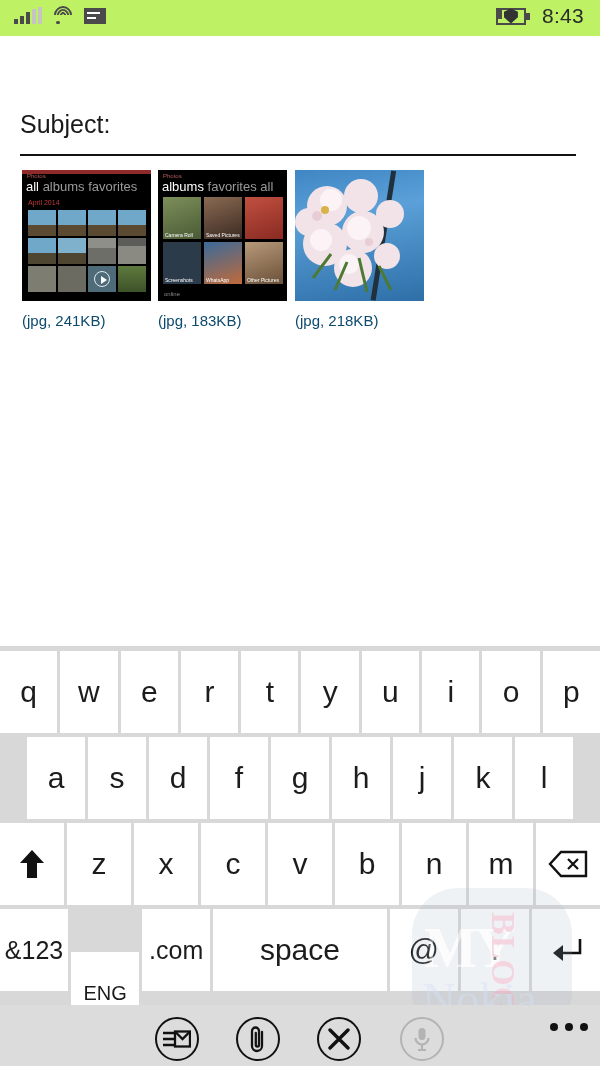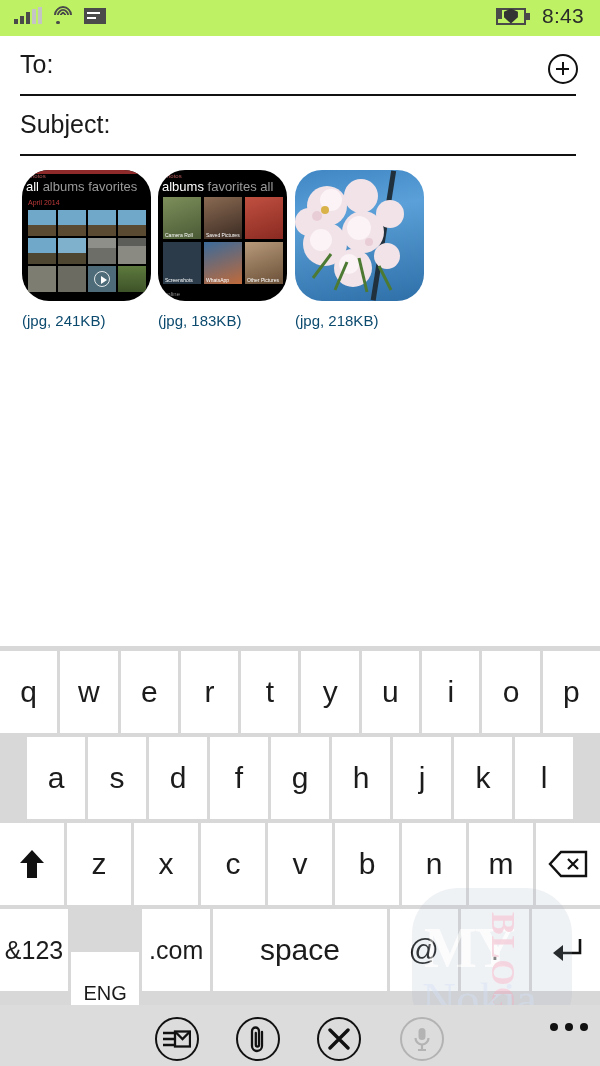--- a/index.html
+++ b/index.html
@@ -54,21 +54,21 @@
   #add-contact {
     position: absolute; right: 22px; top: 10px;
     width: 30px; height: 30px; border: 2.4px solid #111; border-radius: 50%;
   }
   #add-contact::before { content: ""; position: absolute; left: 6px; top: 11.8px; width: 13px; height: 2.4px; background: #111; }
   #add-contact::after { content: ""; position: absolute; left: 11.8px; top: 6px; width: 2.4px; height: 13px; background: #111; }
 
   
   #attachments { position: absolute; left: 0; top: 170px; width: 600px; height: 160px; }
   .attach { position: absolute; top: 0; width: 129px; }
-  .thumb { width: 129px; height: 131px; overflow: hidden; position: relative; background: #000; border-radius: 27px; }
+  .thumb { width: 129px; height: 131px; overflow: hidden; position: relative; background: #000; }
   .att-caption { margin-top: 11px; font-size: 15px; color: #0c4a6e; white-space: nowrap; }
   .att-1 { left: 22px; } .att-2 { left: 158px; } .att-3 { left: 295px; } .att-4 { left: 431px; }
 
   
   .ph-hdr { position: absolute; left: 0; top: 0; width: 100%; height: 4px; background: #8e2a2a; }
   .ph-small { position: absolute; left: 5px; top: 3px; font-size: 6px; color: #b85a5a; }
   .ph-pivot { position: absolute; left: 4px; top: 9px; font-size: 13px; color: #9a9a9a; white-space: nowrap; }
   .ph-pivot b { color: #fff; font-weight: normal; }
   .ph-date { position: absolute; left: 6px; top: 29px; font-size: 7px; color: #c03a3a; }
   .ph-grid { position: absolute; left: 6px; top: 40px; width: 118px;
@@ -147,25 +147,20 @@
       <span class="battery">
         <span class="batt-body"></span>
           <span class="batt-fill"></span>
         <span class="shield"></span>
           <span class="batt-tip"></span>
       </span>
       <span class="clock">8:43</span>
     </div>
   </div>
 
-  <div class="field" id="field-to">
-    <span class="field-label">To:</span>
-    <div id="add-contact"></div>
-    <div class="field-rule"></div>
-  </div>
 
   <div class="field" id="field-subject">
     <span class="field-label">Subject:</span>
     <div class="field-rule"></div>
   </div>
 
   <div id="attachments">
 
     <div class="attach att-1">
       <div class="thumb">

